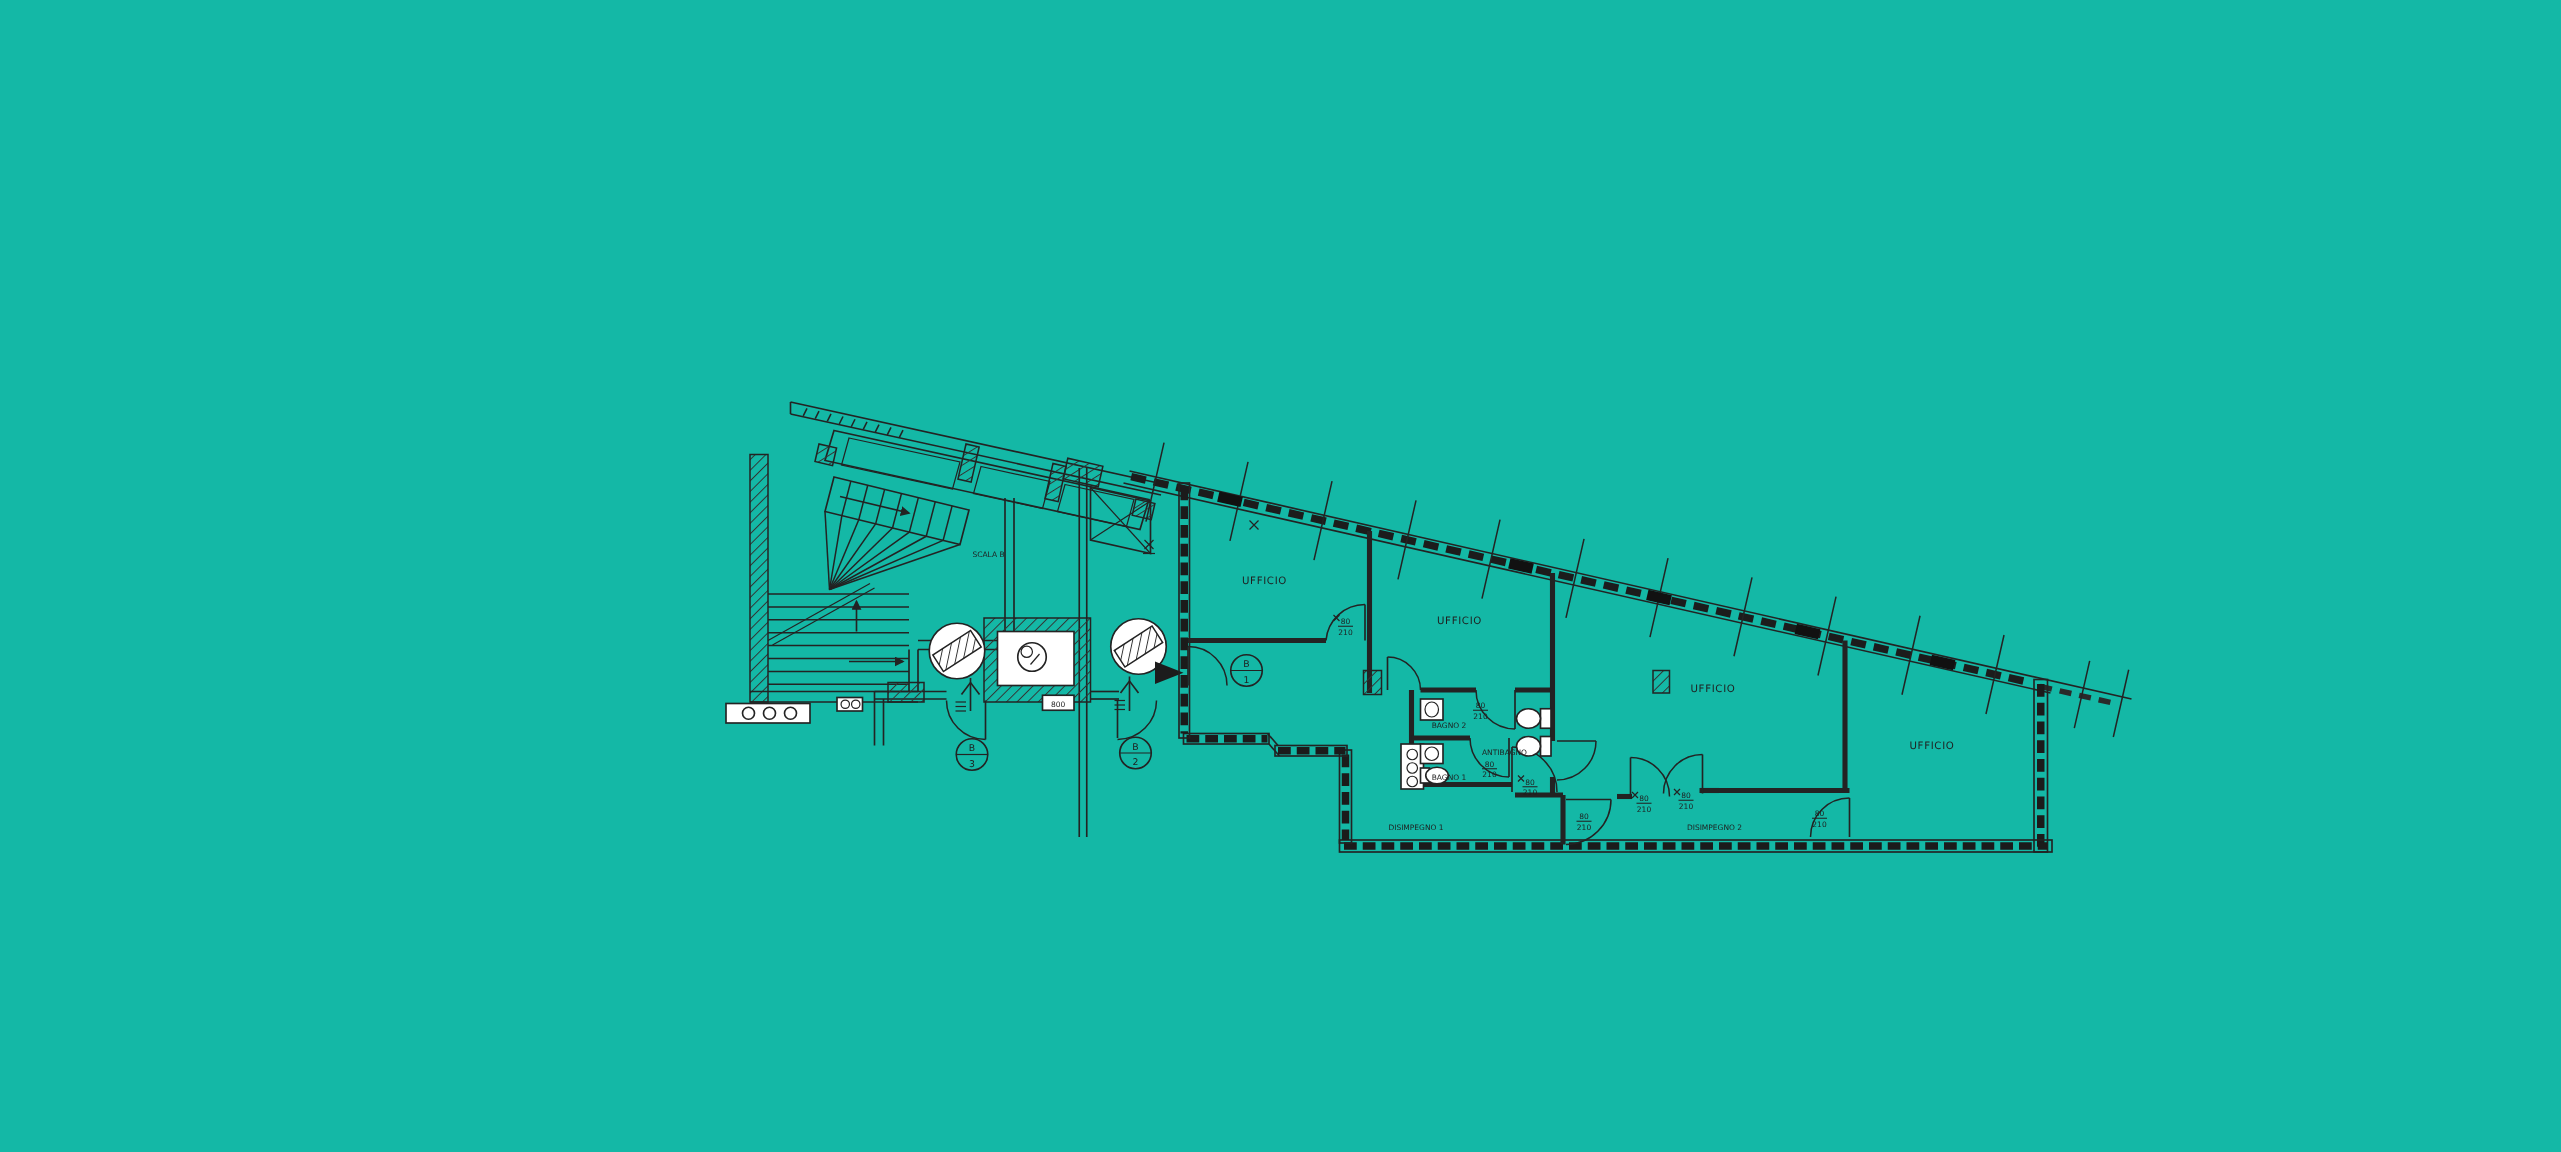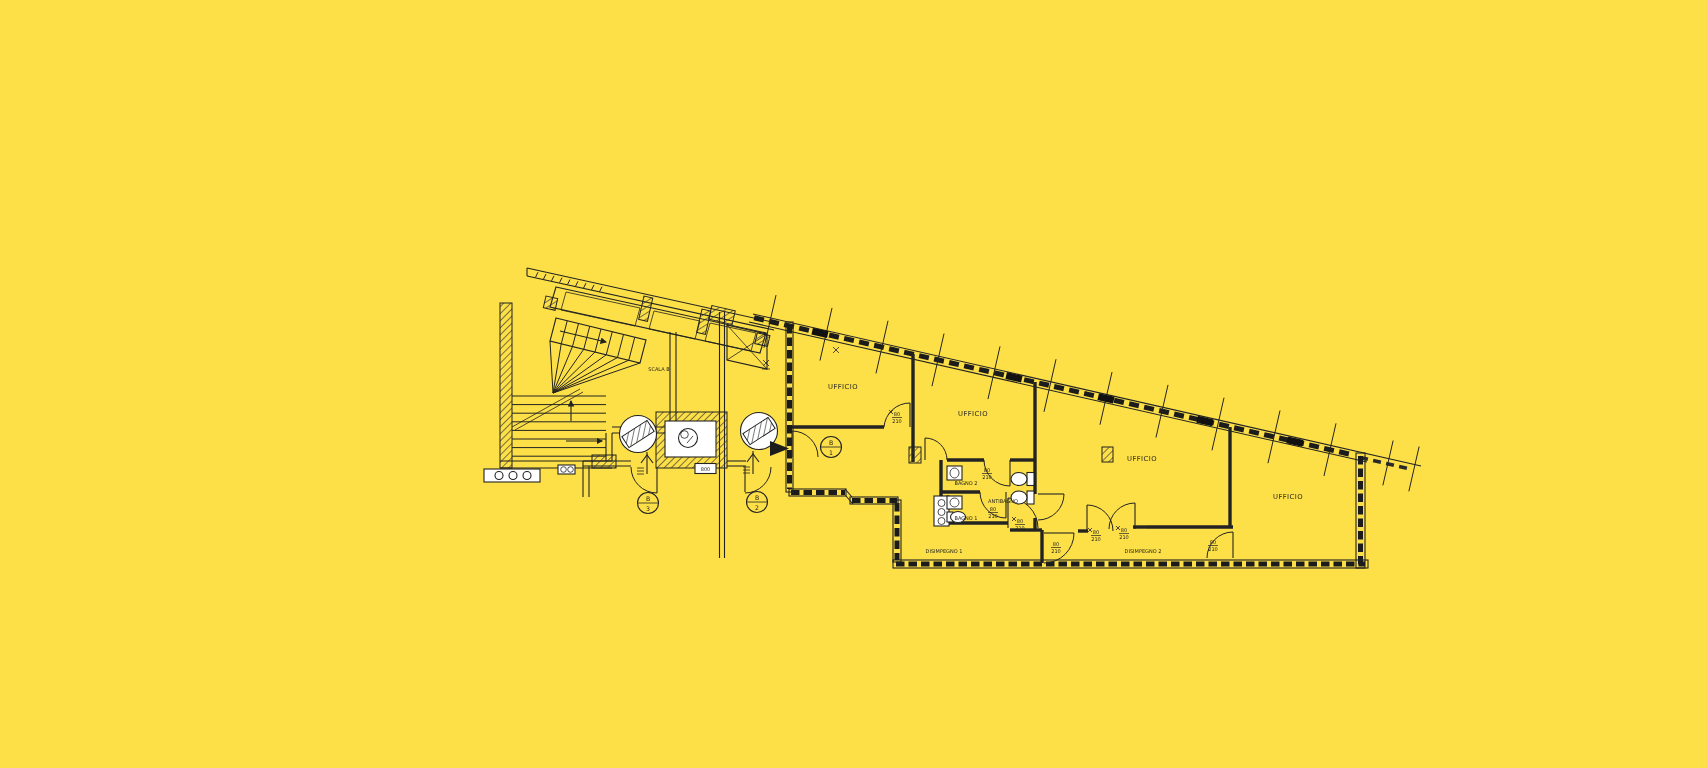--- a/index.html
+++ b/index.html
@@ -1,16 +1,16 @@
 <!DOCTYPE html>
 <html><head>
 <meta charset="utf-8">
 <style>
   html,body{margin:0;padding:0;background:#ffffff;}
-  .page{position:relative;width:1707px;height:768px;background:#fde047;overflow:hidden;
+  .page{position:relative;width:1707px;height:768px;background:#14b8a6;overflow:hidden;
         font-family:"DejaVu Sans",sans-serif;text-align:right;}
   svg{position:absolute;left:0;top:0;}
   svg text{font-family:"DejaVu Sans",sans-serif;fill:#1f1f1f;}
   .t1{stroke:#232323;stroke-width:1.1;fill:none;}
   .t0{stroke:#232323;stroke-width:0.8;fill:none;}
   .t2{stroke:#232323;stroke-width:3.4;fill:none;}
   .wD{stroke:#1b1b1b;stroke-width:5;fill:none;stroke-dasharray:8.5 4;}
   .arc{stroke:#232323;stroke-width:1;fill:none;}
   .fx{stroke:#232323;stroke-width:1.1;fill:#ffffff;}
   .hx{fill:url(#hatch);stroke:#232323;stroke-width:1;}

